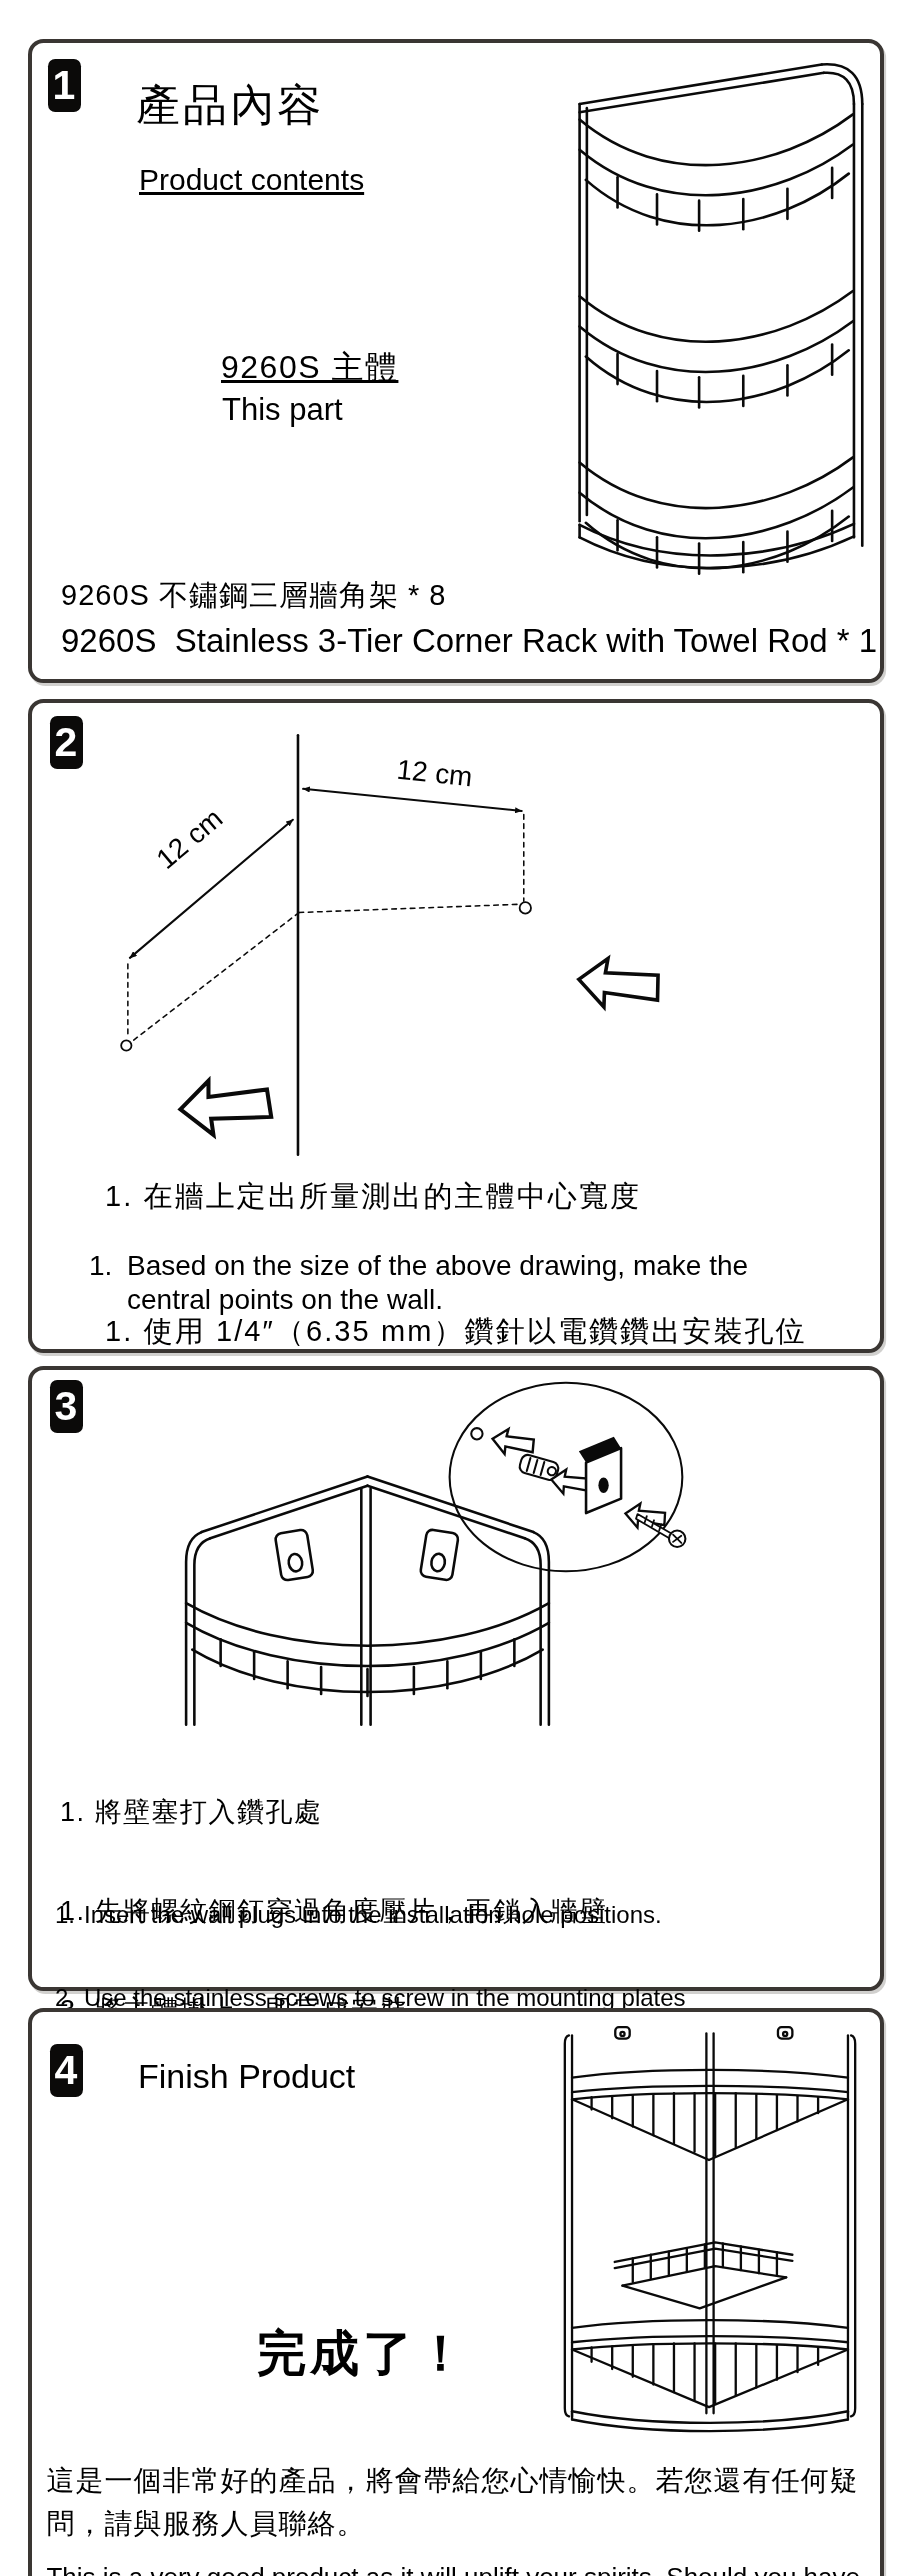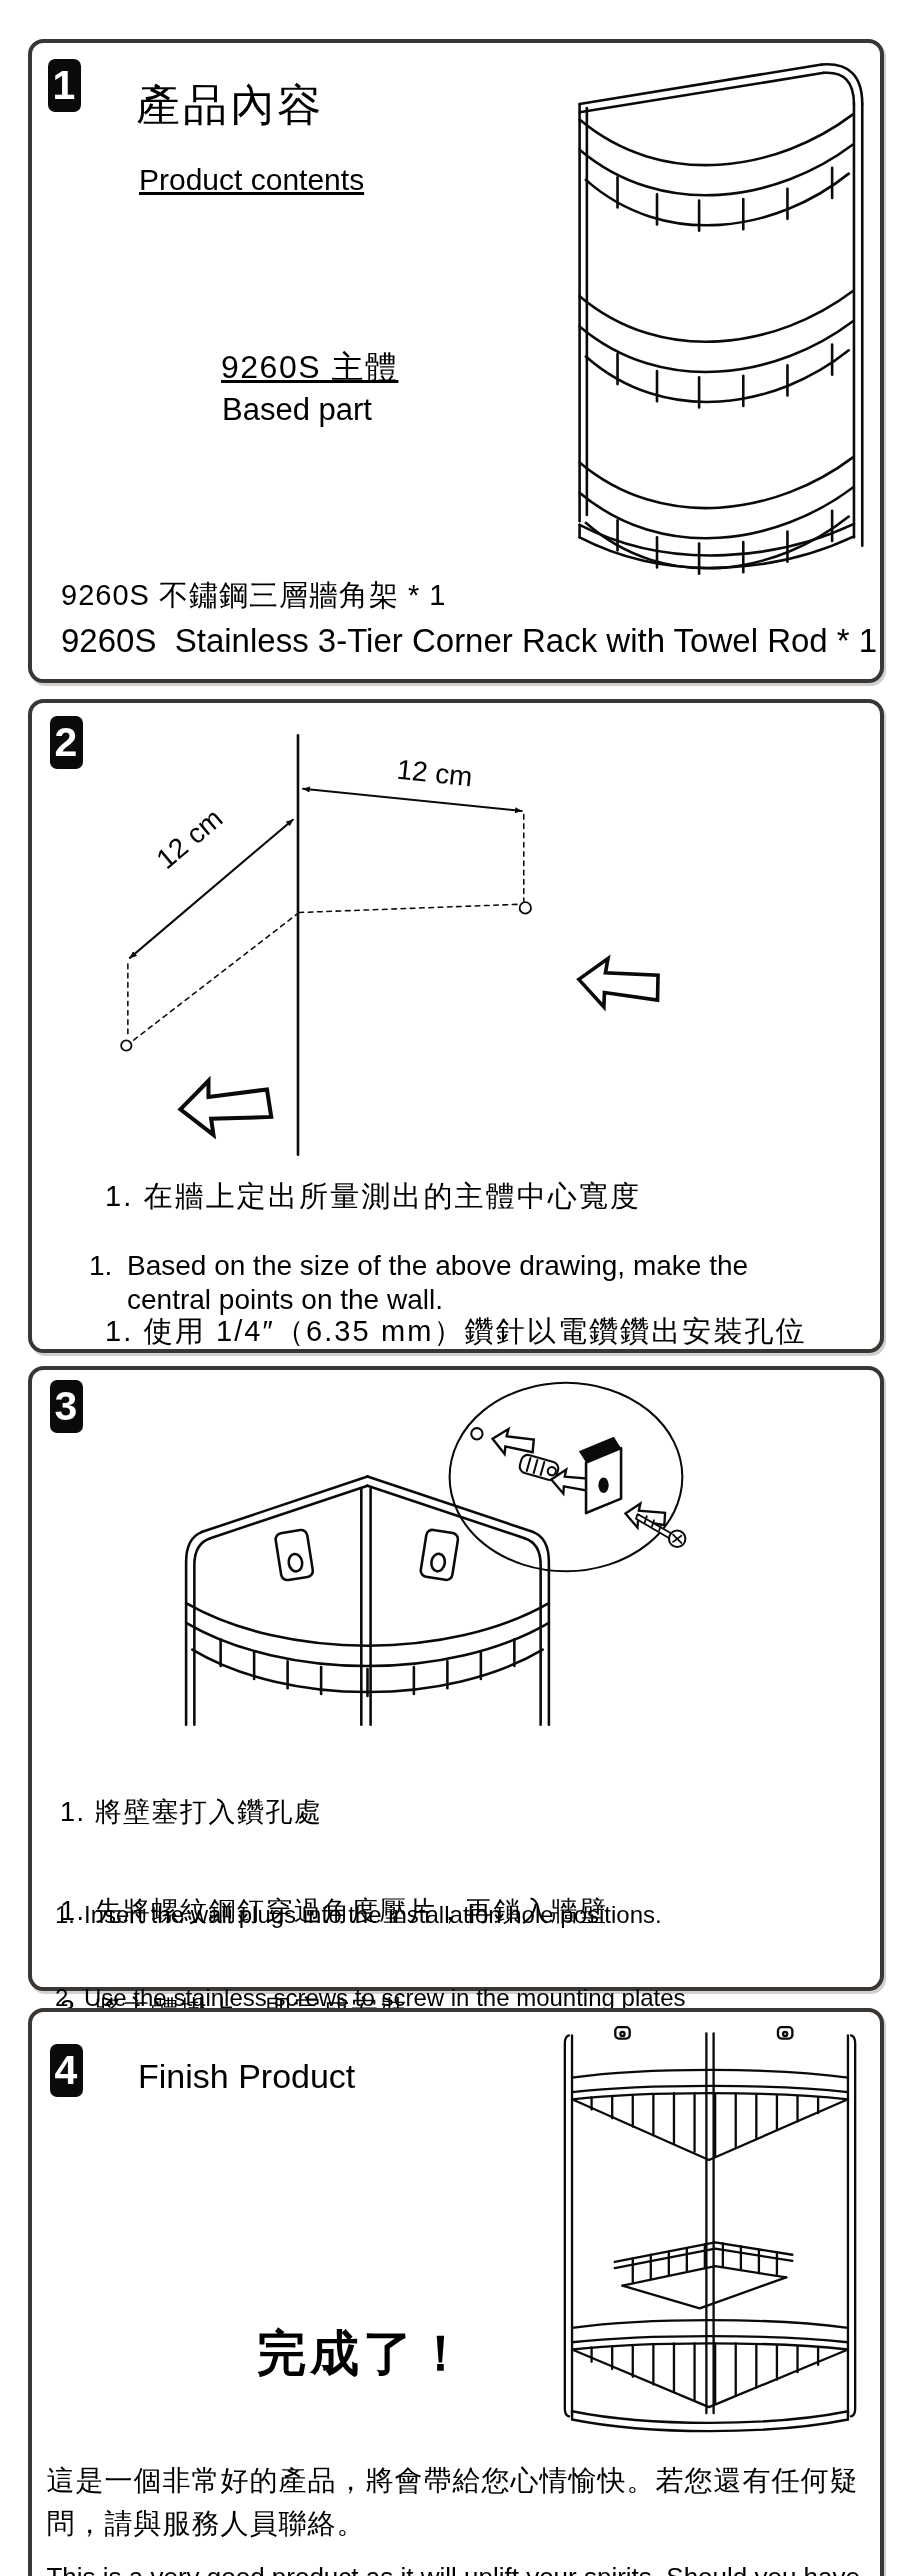--- a/index.html
+++ b/index.html
@@ -62,21 +62,21 @@
 </head>
 <body>
 
 <div class="page">
 
   <section class="panel p1">
     <div class="badge b1">1</div>
     <div class="abs t-zh">產品內容</div>
     <div class="abs t-en">Product contents</div>
     <div class="abs part-zh">9260S 主體</div>
-    <div class="abs part-en">Based part</div>
+    <div class="abs part-en">This part</div>
 
     <svg class="abs rack1" viewBox="0 0 640 1070">
       <g class="stroke" stroke-width="5">
 
         <path d="M70,118 L540,42"></path>
           <path d="M70,102 L536,26"></path>
         <path d="M536,26 Q614,20 614,102"></path>
           <path d="M540,42 Q598,38 598,102"></path>
         <path d="M614,102 L614,952"></path>
           <path d="M598,102 L598,936"></path>
@@ -112,21 +112,21 @@
           <line x1="385" y1="945" x2="385" y2="1003"></line>
         <line x1="470" y1="925" x2="470" y2="983"></line>
           <line x1="556" y1="885" x2="556" y2="943"></line>
 
         <path d="M70,912 C250,1005 460,975 598,910"></path>
         <path d="M70,936 C250,1029 460,999 598,934"></path>
         <path d="M70,912 L70,936"></path>
       </g>
     </svg>
 
-    <div class="abs item-zh">9260S 不鏽鋼三層牆角架 * 1</div>
+    <div class="abs item-zh">9260S 不鏽鋼三層牆角架 * 8</div>
     <div class="abs item-en">9260S  Stainless 3-Tier Corner Rack with Towel Rod * 1</div>
   </section>
 
   <section class="panel p2">
     <div class="badge b2">2</div>
 
     <svg class="abs diag2" viewBox="0 0 1160 830">
       <defs>
         <marker id="ah" viewBox="0 0 14 12" markerWidth="14" markerHeight="12" refX="13" refY="6" orient="auto-start-reverse" markerUnits="userSpaceOnUse">
           <path d="M0,0 L14,6 L0,12 Z" fill="#0a0a0a"></path>

